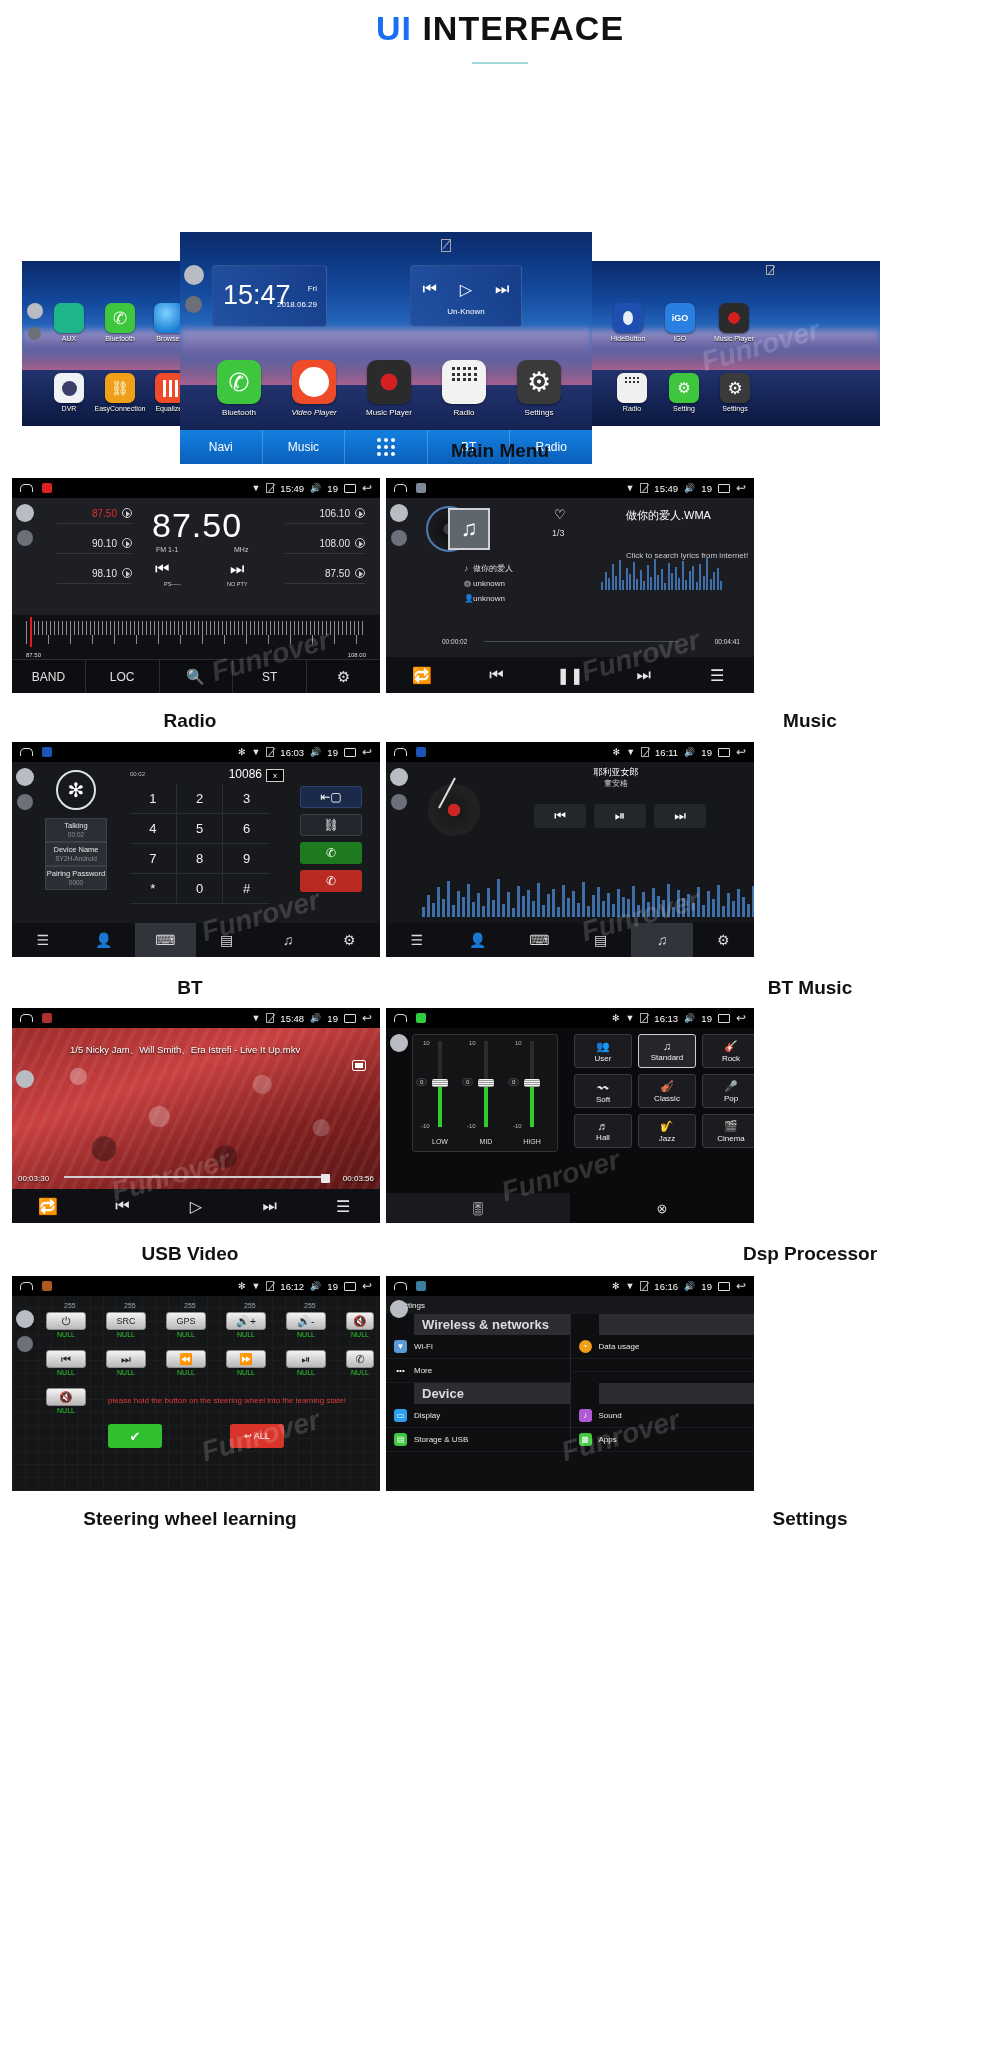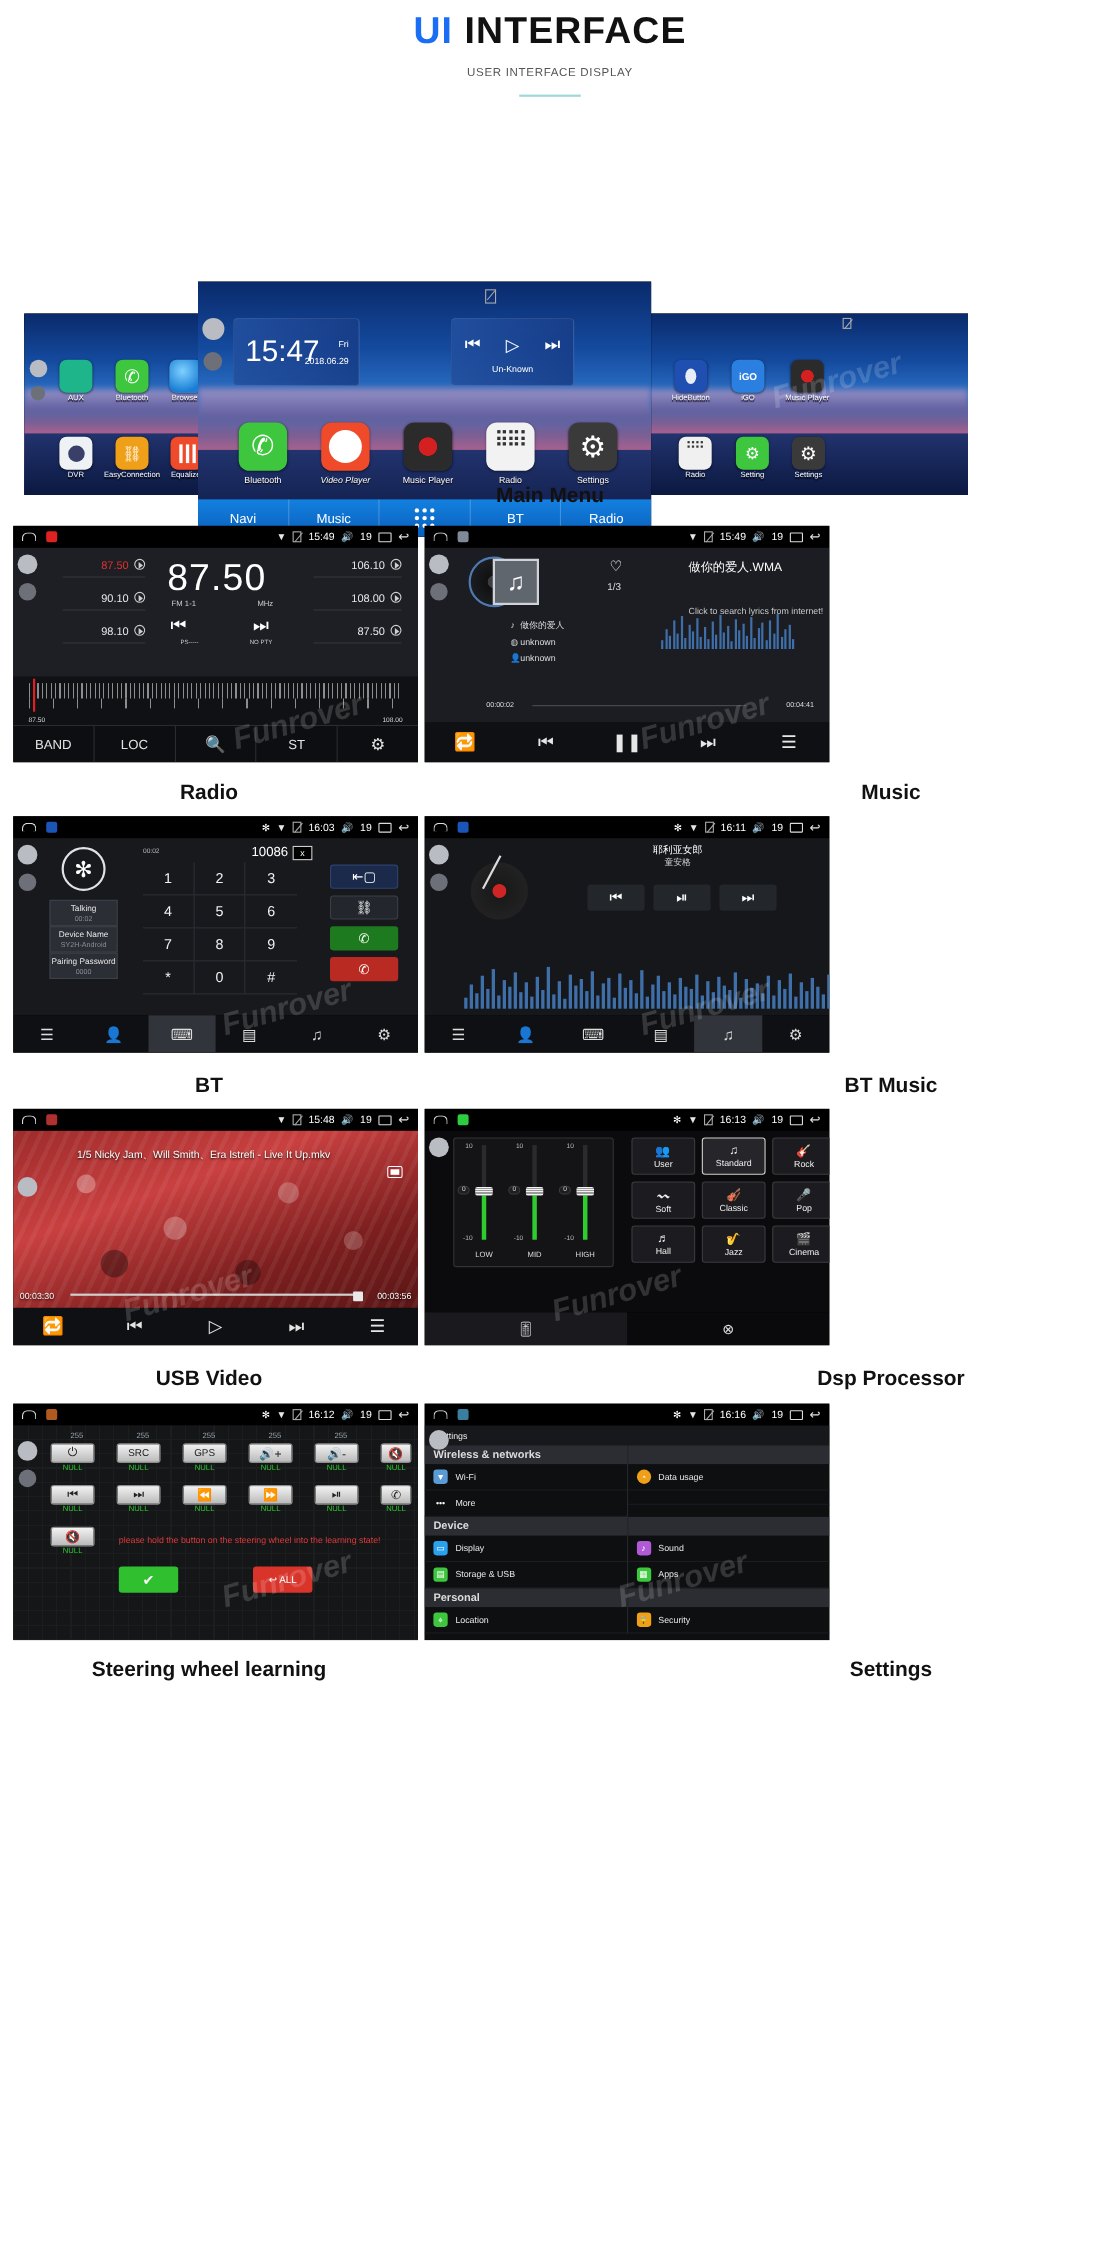--- a/index.html
+++ b/index.html
@@ -227,39 +227,38 @@
   .swok { position:absolute; width:54px;height:24px;background:#2fbf2f;border-radius:3px;
     display:flex;align-items:center;justify-content:center;color:#fff;font-size:13px; }
   .swall { position:absolute; width:54px;height:24px;background:#d8342a;border-radius:3px;
     display:flex;align-items:center;justify-content:center;color:#fff;font-size:9px;gap:2px; }
   .sw255 { position:absolute; color:#9aa5b1; font-size:7px; }
 
   
   .set-body { position:absolute; inset:20px 0 0 0; background:#0e0f11; }
   .set-head { height:18px; display:flex; align-items:center; padding-left:10px;
     color:#ececec; font-size:8px; background:#17181b; }
-  .set-sec { background:#2b2d33; color:#dcdcdc; font-size:10px;
-    padding:3px 8px; font-weight:bold; }
+  .set-sec { background:#2b2d33; color:#dcdcdc; font-size:13px;
+    padding:3px 8px; font-weight:bold;margin-left:28px; }
   .set-row { display:flex; align-items:center; gap:7px; padding:5px 8px;
     border-bottom:1px solid #1c1d21; color:#e8e8e8; font-size:8px; }
   .set-ic { width:13px;height:13px;border-radius:3px;display:flex;
     align-items:center;justify-content:center;font-size:8px;color:#fff;flex:0 0 auto; }
   .set-blank { height:13px; }
   .wm { position:absolute; color:rgba(255,255,255,.16); font-style:italic;
         font-size:28px; transform:rotate(-16deg); pointer-events:none; font-weight:bold; }
 </style>
 </head>
 <body>
 
 <div class="hdr">
   <h1>
     <span class="ui">UI</span>
     <span class="rest">INTERFACE</span>
   </h1>
-  <div class="sub">USER INTERFACE DISPLAY</div>
   <div class="rule"></div>
 </div>
 
 <div id="mainmenu">
 
   <div class="dev mm-panel" style="left:22px;top:197px;width:300px;height:165px;">
     <div class="mm-bg"></div>
     <div class="statusbar" style="height:17px;">
       <div class="sb-left">
         <span class="ic home-ic"></span>
@@ -1109,36 +1108,20 @@
             <span class="set-ic" style="background:#b05bd5;">♪</span>
             <span>Sound</span>
           </div>
           <div class="set-row">
             <span class="set-ic" style="background:#3ec73e;">▦</span>
             <span>Apps</span>
           </div>
         </div>
       </div>
 
-      <div style="display:flex;">
-        <div style="flex:1;border-right:1px solid #25262a;">
-          <div class="set-sec">Personal</div>
-          <div class="set-row">
-            <span class="set-ic" style="background:#3ec73e;">⌖</span>
-            <span>Location</span>
-          </div>
-        </div>
-        <div style="flex:1;">
-          <div class="set-sec" style="background:#2b2d33;color:#2b2d33;">.</div>
-          <div class="set-row">
-            <span class="set-ic" style="background:#f0a018;">🔒</span>
-            <span>Security</span>
-          </div>
-        </div>
-      </div>
     </div>
   </div>
 </div>
 
 <div class="caption" style="top:1508px;left:-310px;">Steering wheel learning</div>
 <div class="caption" style="top:1508px;left:310px;">Settings</div>
 
 <div class="wm" style="left:210px;top:640px;">Funrover</div>
 <div class="wm" style="left:580px;top:640px;">Funrover</div>
 <div class="wm" style="left:200px;top:900px;">Funrover</div>

